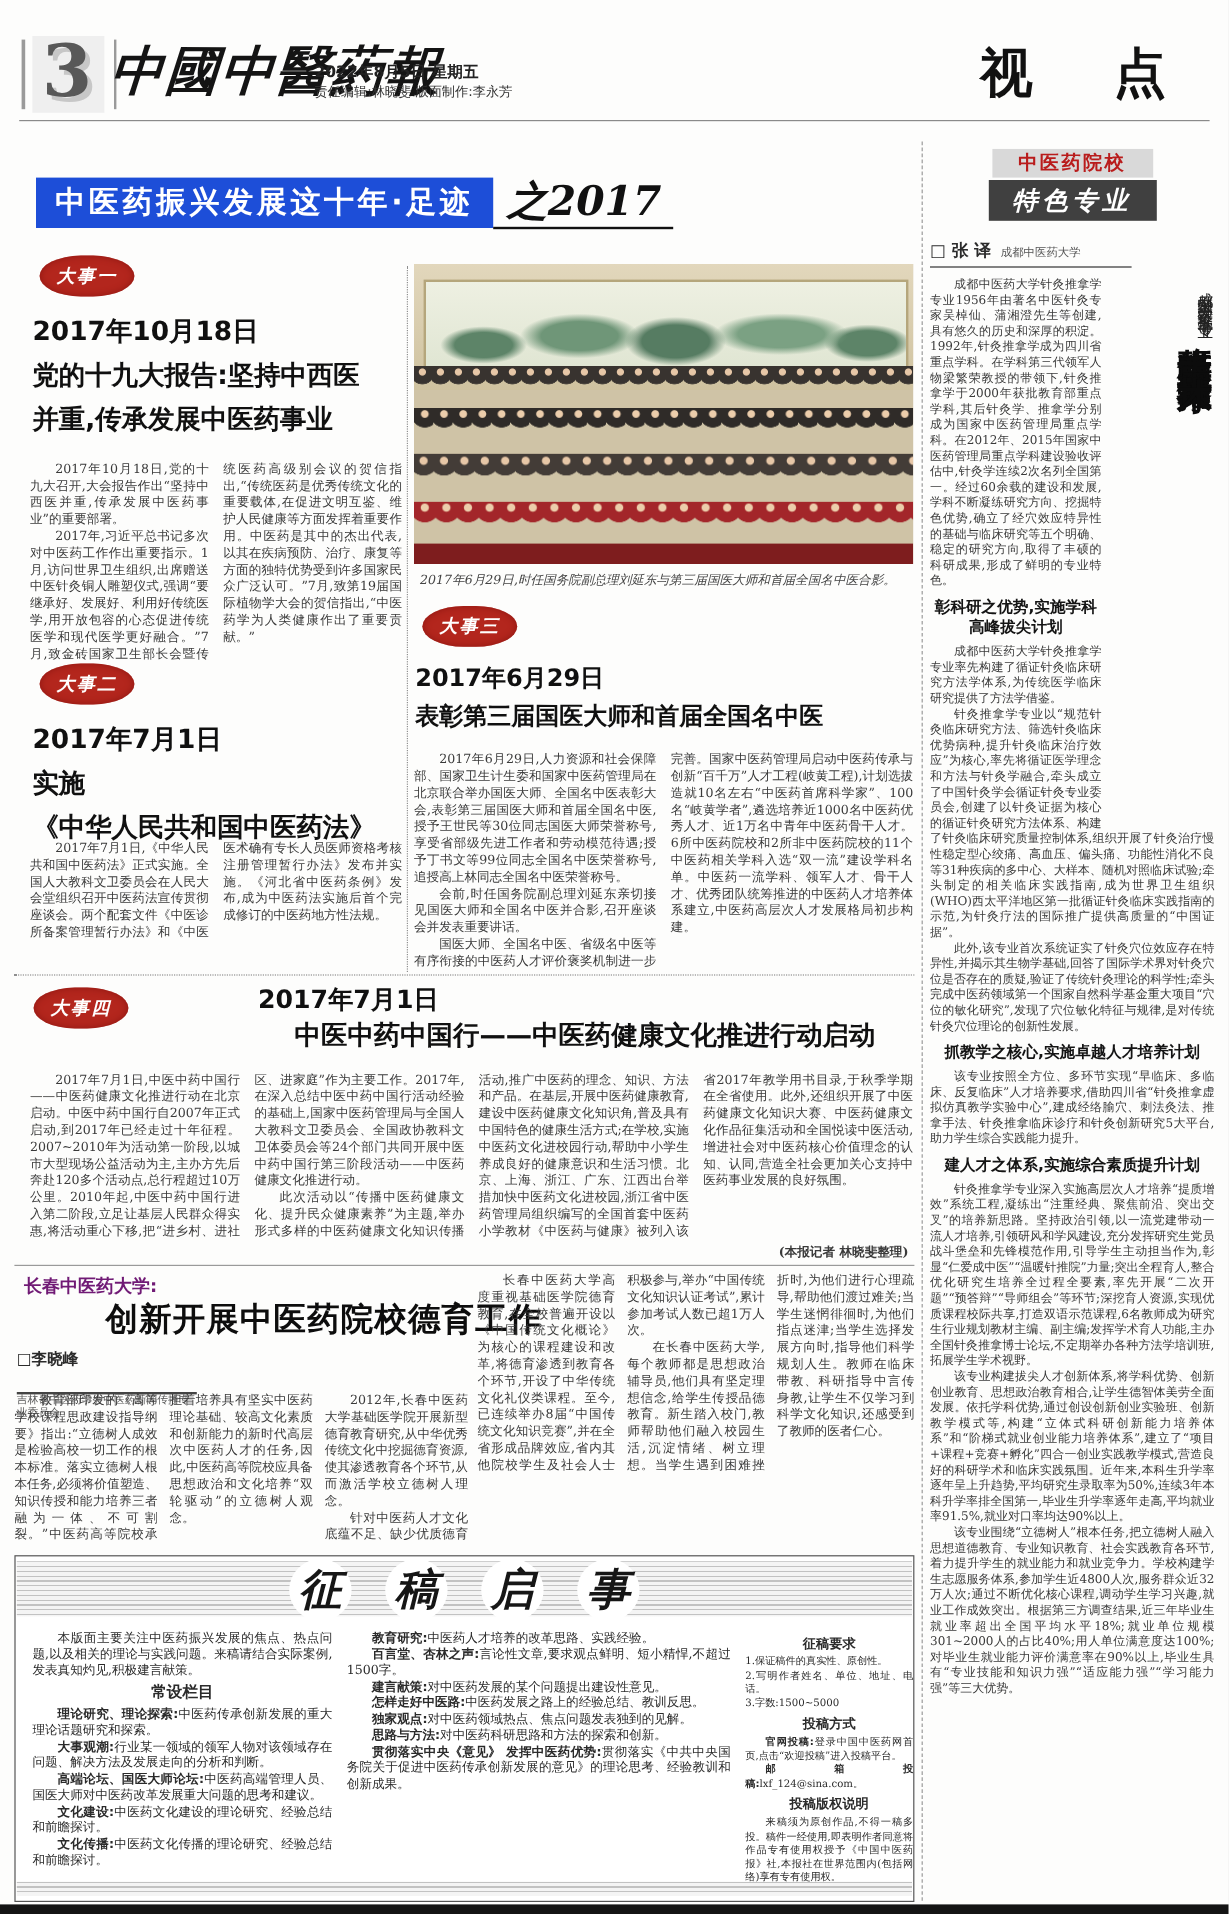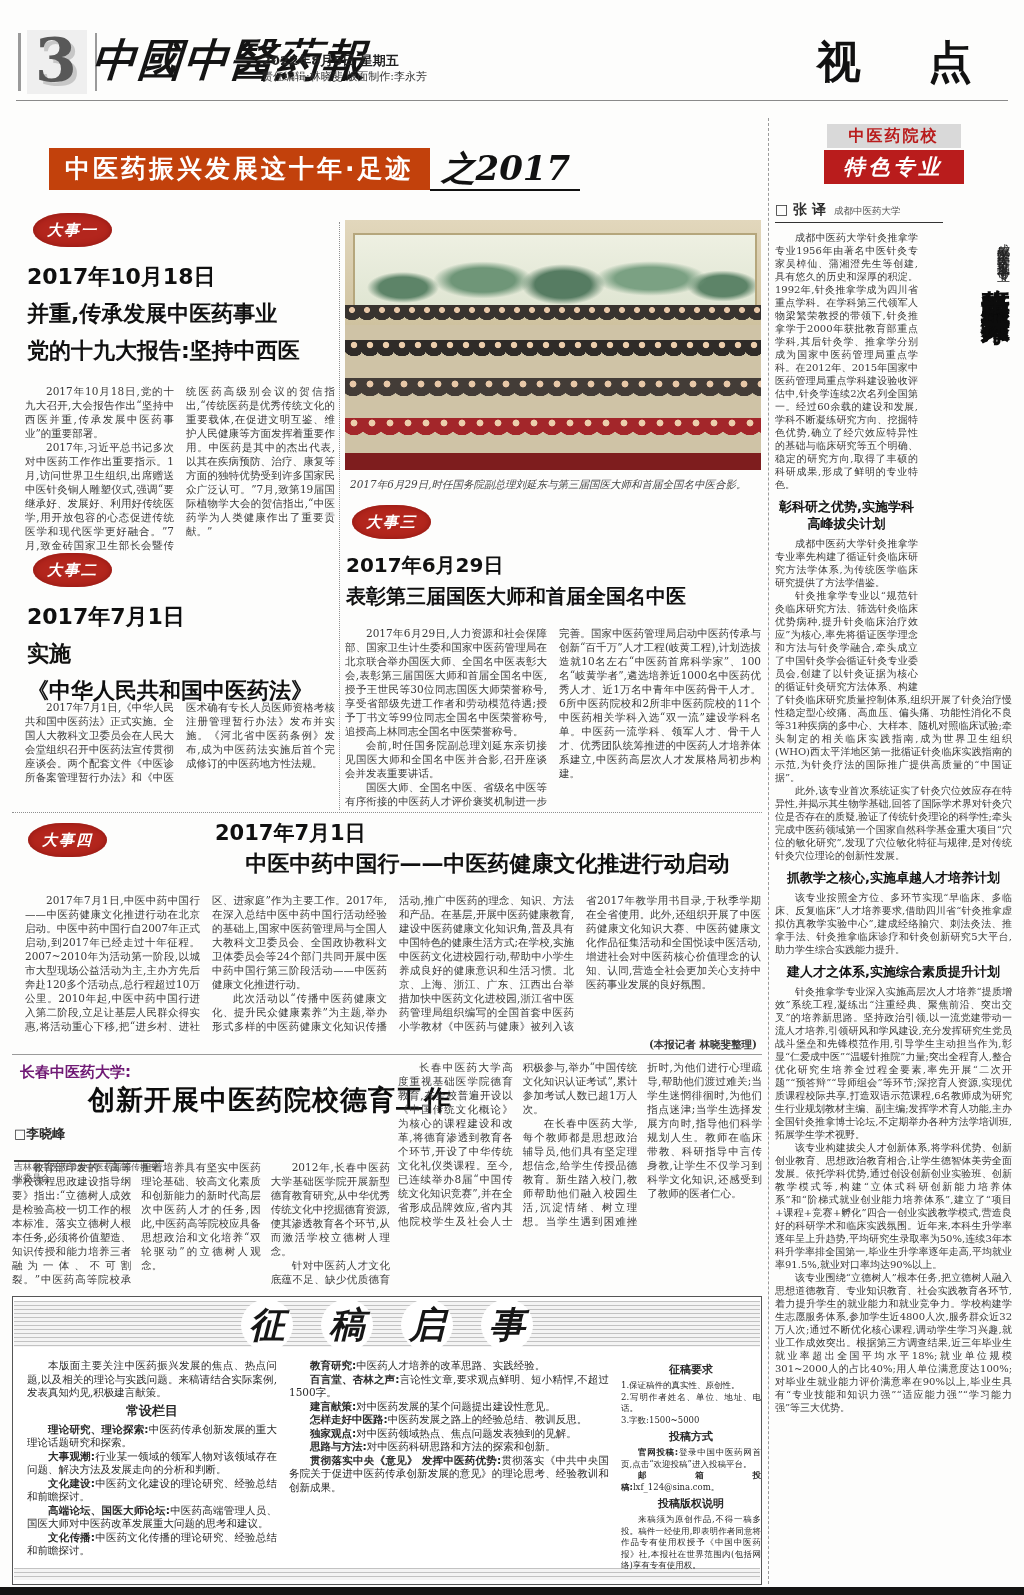--- a/index.html
+++ b/index.html
@@ -14,22 +14,22 @@
   .pnum .bar2{width:2px;height:58px;background:#9a9a9a;margin-left:8px;}
   .mast-name{left:92px;top:36px;font:bold 44px/48px "DejaVu Serif",serif;font-style:italic;color:#141414;
              transform:skewX(-4deg);letter-spacing:2px;}
   .mast-meta{left:262px;top:52px;width:260px;}
   .mast-date{font:bold 13px/17px "DejaVu Sans",sans-serif;color:#222;}
   .mast-eds{font:11px/15px "DejaVu Sans",sans-serif;color:#333;}
   .sec-title{right:26px;top:38px;font:bold 44px/48px "DejaVu Serif",serif;color:#111;letter-spacing:26px;}
   .hrule{left:16px;top:100px;width:992px;border-top:1.5px solid #8a8a8a;}
   
   .banner{left:30px;top:148px;display:flex;align-items:flex-end;}
-  .banner-red{background:#c2410c;color:#fff;font:bold 25px/25px "DejaVu Sans",sans-serif;
-              padding:8px 16px 9px;letter-spacing:3px;margin-left:19px;}
+  .banner-red{background:#1d4ed8;color:#fff;font:bold 25px/25px "DejaVu Sans",sans-serif;
+              padding:8px 16px 9px;letter-spacing:3px;}
   .banner-issue{font:bold 34px/34px "DejaVu Serif",serif;font-style:italic;color:#111;
                 padding:0 10px 4px 12px;border-bottom:2.5px solid #111;transform:translateY(1px);}
   
   .seal{background:#b3261d;color:#fff;font:bold 15px/15px "DejaVu Serif",serif;font-style:italic;
         padding:8px 14px;border-radius:48%/55%;transform:rotate(-5deg);letter-spacing:2px;
         box-shadow:inset 0 0 6px #8e1712;}
   .ehead{font-family:"DejaVu Sans","Liberation Sans",sans-serif;font-weight:bold;color:#101010;}
   .ehead .l{display:block;}
   .e1h .l,.e2h .l{font-size:22px;line-height:37px;}
   .e3h .l{font-size:20px;line-height:31px;}
@@ -85,21 +85,21 @@
   .co1 p,.co2 p{margin:0;font-size:10.5px;line-height:13.5px;text-align:justify;text-indent:2em;}
   .co1 .lead,.co2 .lead{font-family:"DejaVu Sans",sans-serif;font-weight:bold;font-size:10.5px;}
   .co3 p{margin:0;font-size:8.5px;line-height:11.5px;text-align:justify;}
   .co3 .ind{text-indent:2em;}
   .co3 .co-h{font-size:11px;line-height:16px;margin:3px 0 2px;}
   .co3 .lead{font-family:"DejaVu Sans",sans-serif;font-weight:bold;}
   
   .sidebar{left:775px;top:124px;width:237px;height:1460px;overflow:hidden;}
   .tag1{width:134px;margin:0 auto;background:#d9d9d9;color:#b91c1c;text-align:center;
         font:bold 16px/24px "DejaVu Sans",sans-serif;letter-spacing:2px;}
-  .tag2{width:140px;margin:2px auto 16px;background:#b91c1c;color:#fff;text-align:center;
+  .tag2{width:140px;margin:2px auto 16px;background:#404040;color:#fff;text-align:center;
         font:bold 21px/34px "DejaVu Serif",serif;font-style:italic;letter-spacing:4px;}
   .sb-author{width:168px;border-bottom:1.5px solid #333;padding-bottom:4px;margin-bottom:8px;
              font:bold 14px/18px "DejaVu Sans",sans-serif;}
   .sb-aff{font:9.5px/12px "DejaVu Sans",sans-serif;font-weight:normal;color:#555;margin-left:8px;}
   .sb-body{font-size:10px;line-height:13px;text-align:justify;color:#3a3a3a;}
   .sb-body p{margin:0;text-indent:2em;}
   .sb-h{font:bold 13px/17px "DejaVu Sans",sans-serif;color:#141414;text-align:center;margin:7px 0 5px;text-indent:0;}
   .vert-head{float:right;width:84px;height:446px;margin:2px 0 10px 10px;
              writing-mode:vertical-rl;display:flex;flex-direction:row;align-items:flex-start;}
   .vh-kick{font:13px/18px "DejaVu Sans",sans-serif;color:#222;letter-spacing:2px;margin-left:6px;}
@@ -127,22 +127,22 @@
   <div class="abs banner">
     <div class="banner-red">中医药振兴发展这十年·足迹</div>
     <div class="banner-issue">之2017</div>
   </div>
 
   <div class="abs" style="left:33px;top:220px;">
     <span class="seal">大事一</span>
   </div>
   <div class="abs ehead e1h" style="left:27px;top:258px;width:306px;">
     <span class="l">2017年10月18日</span>
+    <span class="l">党的十九大报告:坚持中西医</span>
     <span class="l">并重,传承发展中医药事业</span>
-    <span class="l">党的十九大报告:坚持中西医</span>
   </div>
   <div class="abs btxt cols2" style="left:25px;top:384px;width:310px;height:176px;overflow:hidden;">
 
   <p>2017年10月18日,党的十九大召开,大会报告作出“坚持中西医并重,传承发展中医药事业”的重要部署。</p>
       <p>2017年,习近平总书记多次对中医药工作作出重要指示。1月,访问世界卫生组织,出席赠送中医针灸铜人雕塑仪式,强调“要继承好、发展好、利用好传统医学,用开放包容的心态促进传统医学和现代医学更好融合。”7月,致金砖国家卫生部长会暨传统医药高级别会议的贺信指出,“传统医药是优秀传统文化的重要载体,在促进文明互鉴、维护人民健康等方面发挥着重要作用。中医药是其中的杰出代表,以其在疾病预防、治疗、康复等方面的独特优势受到许多国家民众广泛认可。”7月,致第19届国际植物学大会的贺信指出,“中医药学为人类健康作出了重要贡献。”</p>
     </div>
 
   <div class="abs" style="left:33px;top:560px;">
     <span class="seal">大事二</span>
   </div>
@@ -227,22 +227,22 @@
       
     <span class="co-char">征</span><span class="co-char">稿</span><span class="co-char">启</span><span class="co-char">事</span></div>
     <div class="co-cols">
       <div class="co1">
         <p class="ind" style="text-indent:2em;">本版面主要关注中医药振兴发展的焦点、热点问题,以及相关的理论与实践问题。来稿请结合实际案例,发表真知灼见,积极建言献策。</p>
         <div class="co-h">常设栏目</div>
         <div>
 
         <p><b class="lead">理论研究、理论探索:</b><span>中医药传承创新发展的重大理论话题研究和探索。</span></p>
             <p><b class="lead">大事观潮:</b><span>行业某一领域的领军人物对该领域存在问题、解决方法及发展走向的分析和判断。</span></p>
+            <p><b class="lead">高端论坛、国医大师论坛:</b><span>中医药高端管理人员、国医大师对中医药改革发展重大问题的思考和建议。</span></p>
             <p><b class="lead">文化建设:</b><span>中医药文化建设的理论研究、经验总结和前瞻探讨。</span></p>
-            <p><b class="lead">高端论坛、国医大师论坛:</b><span>中医药高端管理人员、国医大师对中医药改革发展重大问题的思考和建议。</span></p>
             <p><b class="lead">文化传播:</b><span>中医药文化传播的理论研究、经验总结和前瞻探讨。</span></p>
           </div>
       </div>
       <div class="co2">
         <div>
 
         <p><b class="lead">教育研究:</b><span>中医药人才培养的改革思路、实践经验。</span></p>
             <p><b class="lead">百言堂、杏林之声:</b><span>言论性文章,要求观点鲜明、短小精悍,不超过1500字。</span></p>
             <p><b class="lead">建言献策:</b><span>对中医药发展的某个问题提出建设性意见。</span></p>
             <p><b class="lead">怎样走好中医路:</b><span>中医药发展之路上的经验总结、教训反思。</span></p>

